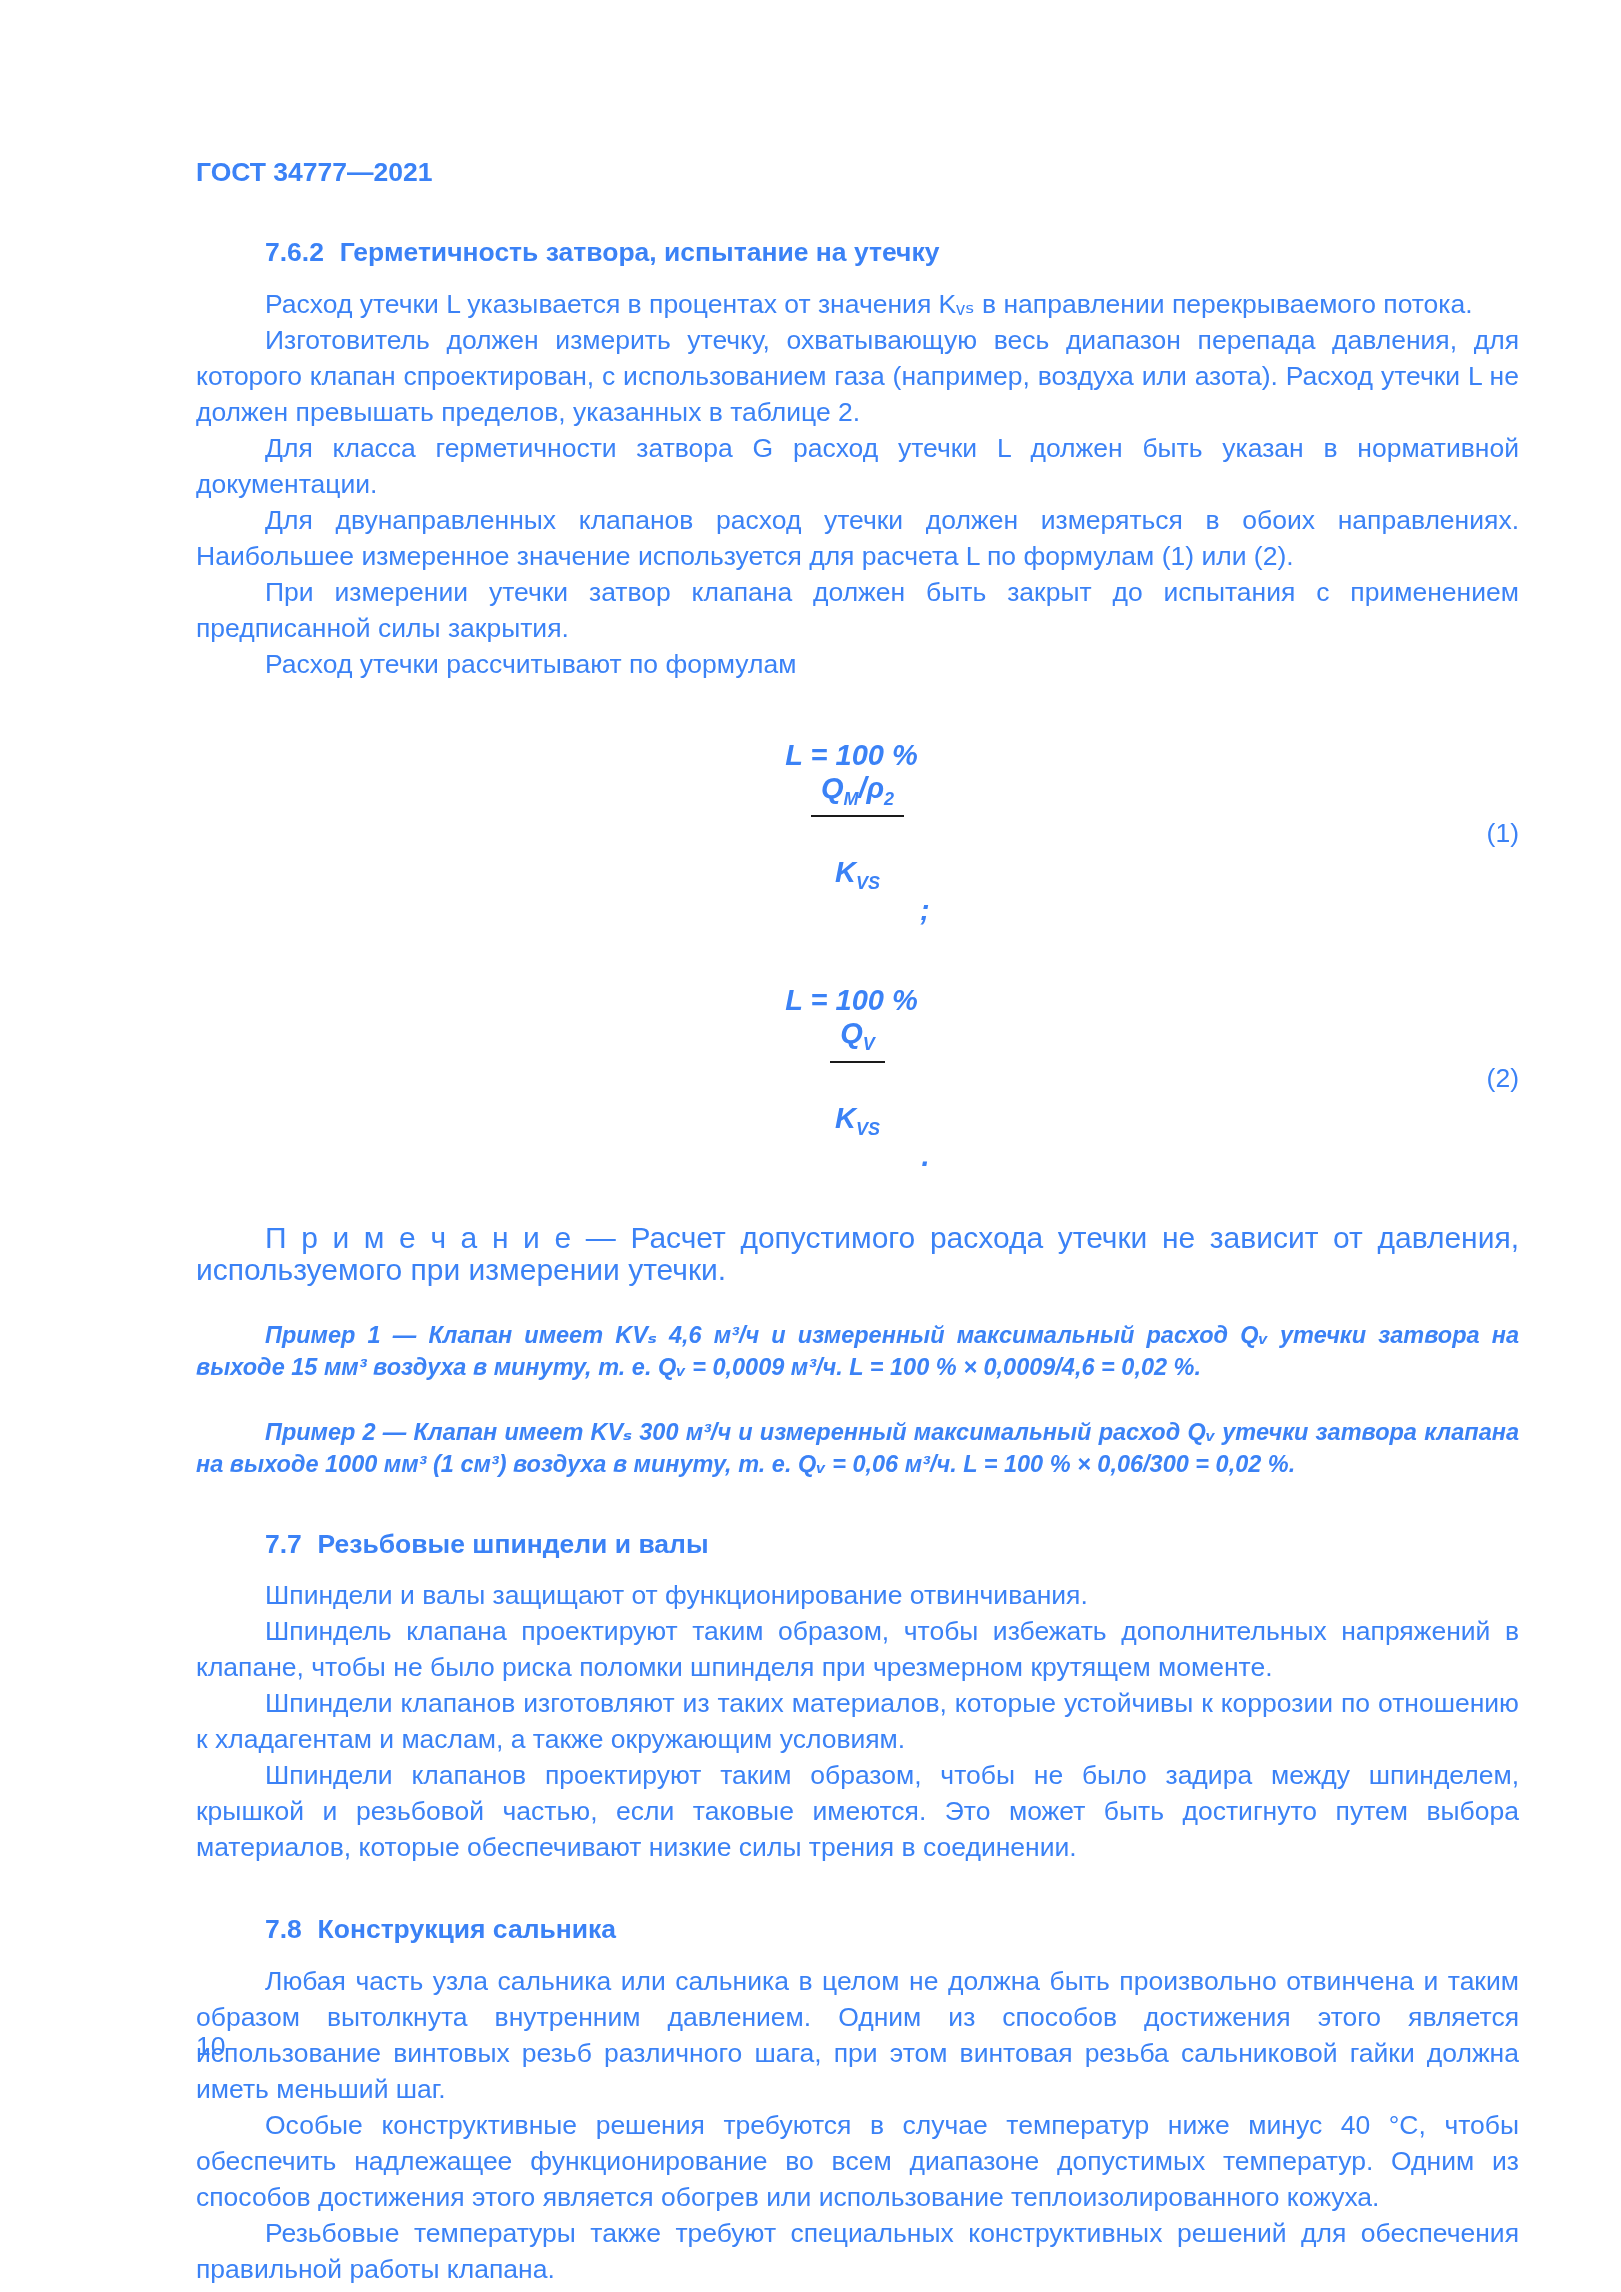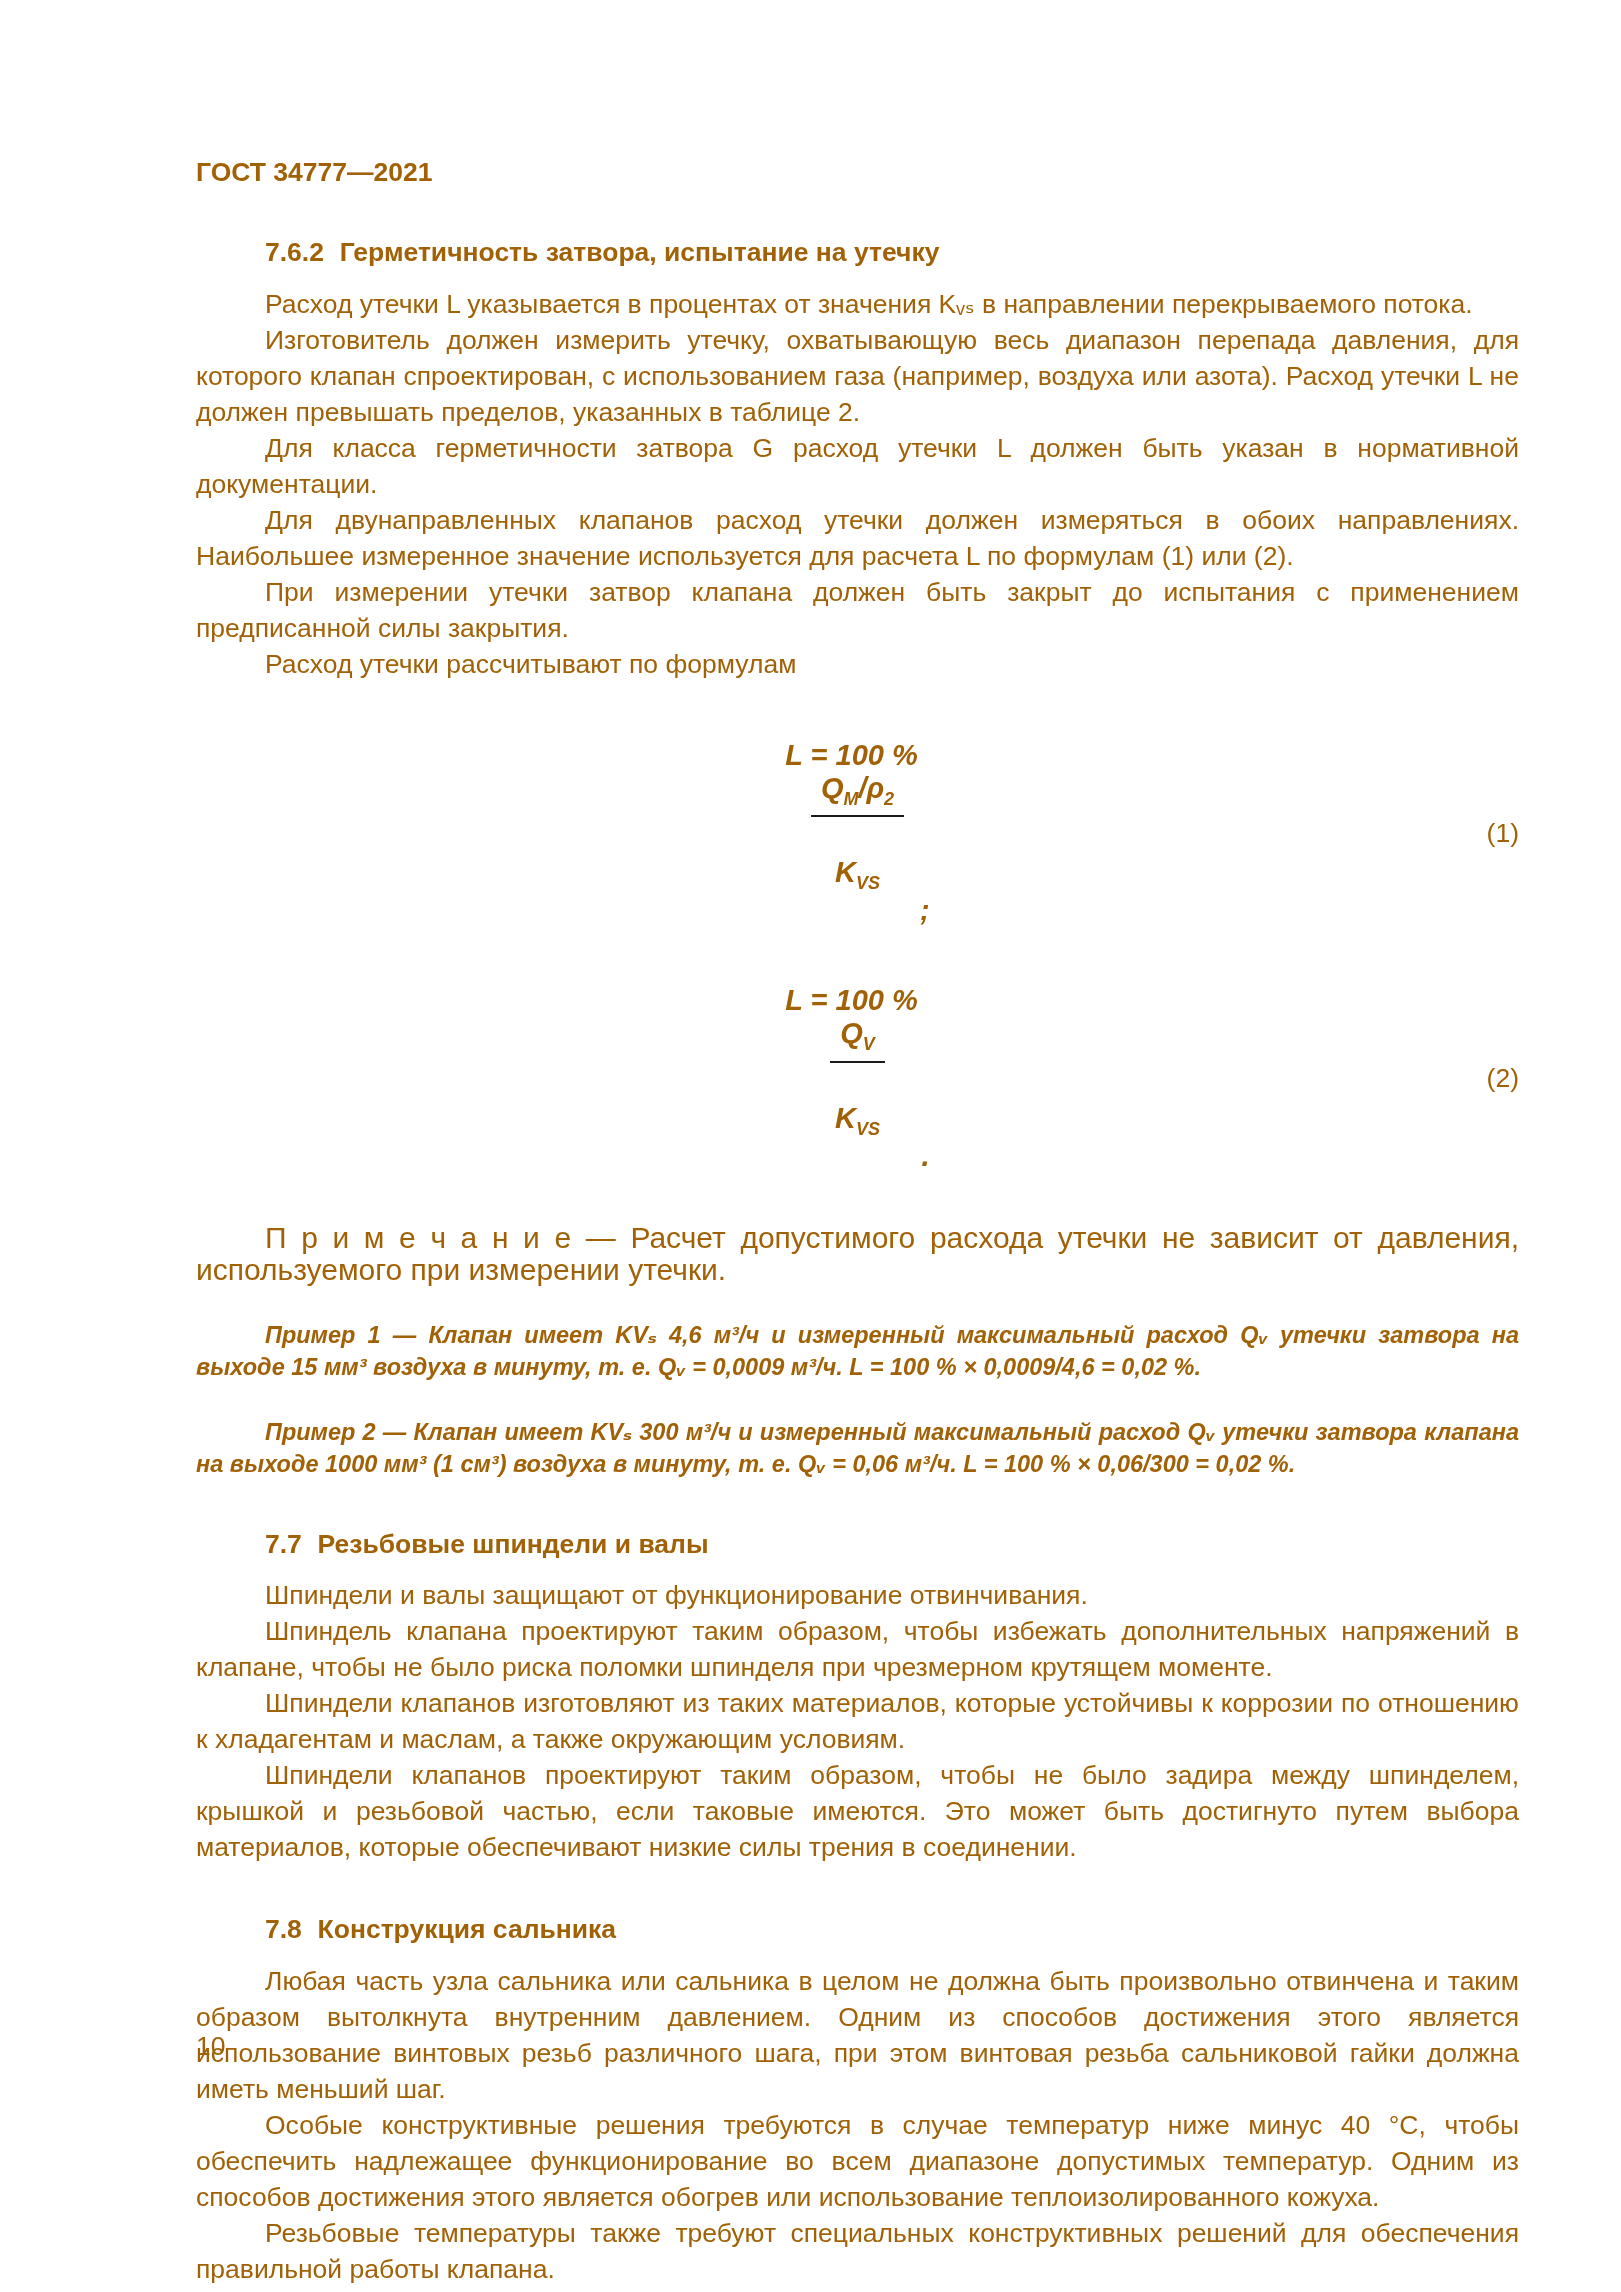--- a/index.html
+++ b/index.html
@@ -6,21 +6,21 @@
   html, body {
     margin: 0;
     padding: 0;
     background: #ffffff;
   }
   .page {
     position: relative;
     width: 1621px;
     height: 2293px;
     background: #ffffff;
-    color: #a16207;
+    color: #3b82f6;
     font-family: "Liberation Sans", "DejaVu Sans", sans-serif;
     overflow: hidden;
   }
   .content {
     position: absolute;
     left: 196px;
     top: 157px;
     width: 1323px;
   }
   .doc-header {

